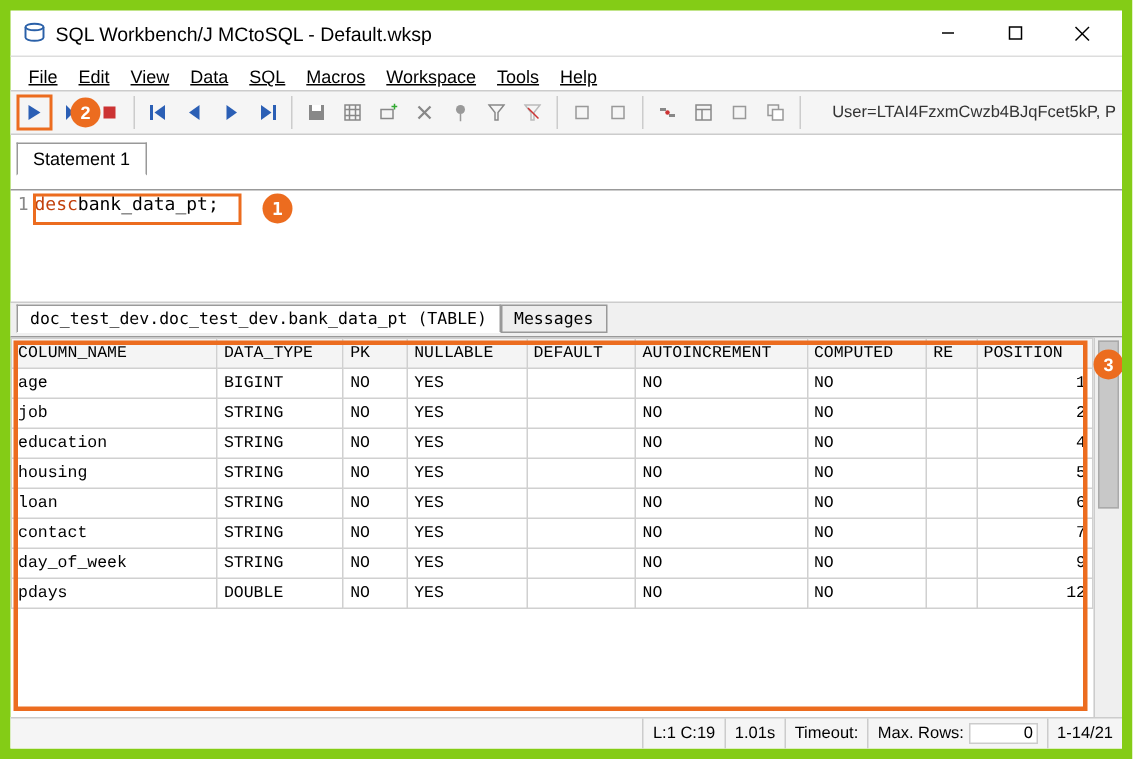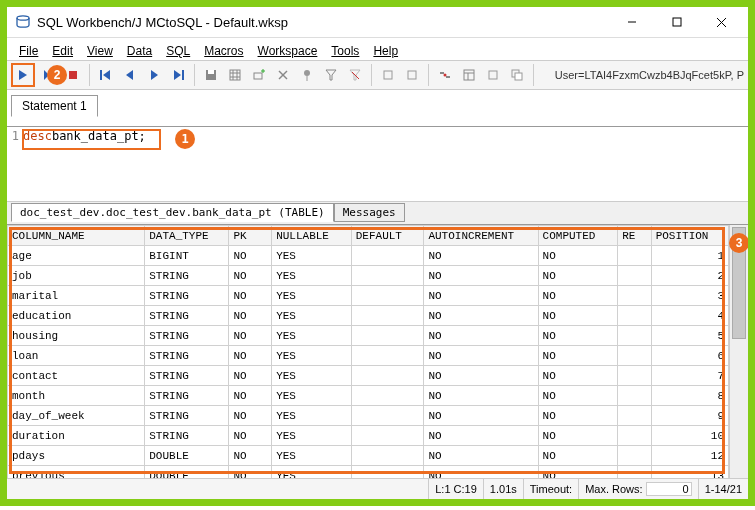--- a/index.html
+++ b/index.html
@@ -276,31 +276,20 @@
               <td class="col-type">STRING</td>
               <td class="col-pk">NO</td>
               <td class="col-null">YES</td>
               <td class="col-def"></td>
               <td class="col-auto">NO</td>
               <td class="col-comp">NO</td>
               <td class="col-re"></td>
               <td class="col-pos rnum">2</td>
             </tr>
             <tr>
-              <td class="col-name">marital</td>
-              <td class="col-type">STRING</td>
-              <td class="col-pk">NO</td>
-              <td class="col-null">YES</td>
-              <td class="col-def"></td>
-              <td class="col-auto">NO</td>
-              <td class="col-comp">NO</td>
-              <td class="col-re"></td>
-              <td class="col-pos rnum">3</td>
-            </tr>
-            <tr>
               <td class="col-name">education</td>
               <td class="col-type">STRING</td>
               <td class="col-pk">NO</td>
               <td class="col-null">YES</td>
               <td class="col-def"></td>
               <td class="col-auto">NO</td>
               <td class="col-comp">NO</td>
               <td class="col-re"></td>
               <td class="col-pos rnum">4</td>
             </tr>
@@ -331,73 +320,40 @@
               <td class="col-type">STRING</td>
               <td class="col-pk">NO</td>
               <td class="col-null">YES</td>
               <td class="col-def"></td>
               <td class="col-auto">NO</td>
               <td class="col-comp">NO</td>
               <td class="col-re"></td>
               <td class="col-pos rnum">7</td>
             </tr>
             <tr>
-              <td class="col-name">month</td>
-              <td class="col-type">STRING</td>
-              <td class="col-pk">NO</td>
-              <td class="col-null">YES</td>
-              <td class="col-def"></td>
-              <td class="col-auto">NO</td>
-              <td class="col-comp">NO</td>
-              <td class="col-re"></td>
-              <td class="col-pos rnum">8</td>
-            </tr>
-            <tr>
               <td class="col-name">day_of_week</td>
               <td class="col-type">STRING</td>
               <td class="col-pk">NO</td>
               <td class="col-null">YES</td>
               <td class="col-def"></td>
               <td class="col-auto">NO</td>
               <td class="col-comp">NO</td>
               <td class="col-re"></td>
               <td class="col-pos rnum">9</td>
-            </tr>
-            <tr>
-              <td class="col-name">duration</td>
-              <td class="col-type">STRING</td>
-              <td class="col-pk">NO</td>
-              <td class="col-null">YES</td>
-              <td class="col-def"></td>
-              <td class="col-auto">NO</td>
-              <td class="col-comp">NO</td>
-              <td class="col-re"></td>
-              <td class="col-pos rnum">10</td>
             </tr>
             <tr>
               <td class="col-name">pdays</td>
               <td class="col-type">DOUBLE</td>
               <td class="col-pk">NO</td>
               <td class="col-null">YES</td>
               <td class="col-def"></td>
               <td class="col-auto">NO</td>
               <td class="col-comp">NO</td>
               <td class="col-re"></td>
               <td class="col-pos rnum">12</td>
-            </tr>
-            <tr>
-              <td class="col-name">previous</td>
-              <td class="col-type">DOUBLE</td>
-              <td class="col-pk">NO</td>
-              <td class="col-null">YES</td>
-              <td class="col-def"></td>
-              <td class="col-auto">NO</td>
-              <td class="col-comp">NO</td>
-              <td class="col-re"></td>
-              <td class="col-pos rnum">13</td>
             </tr>
           </tbody>
       </table>
       <div class="grid-hl"></div>
     </div>
     <div class="vscroll">
       <div class="thumb"></div>
       <div class="badge" style="left:-1px;top:8px">3</div>
     </div>
   </div>

